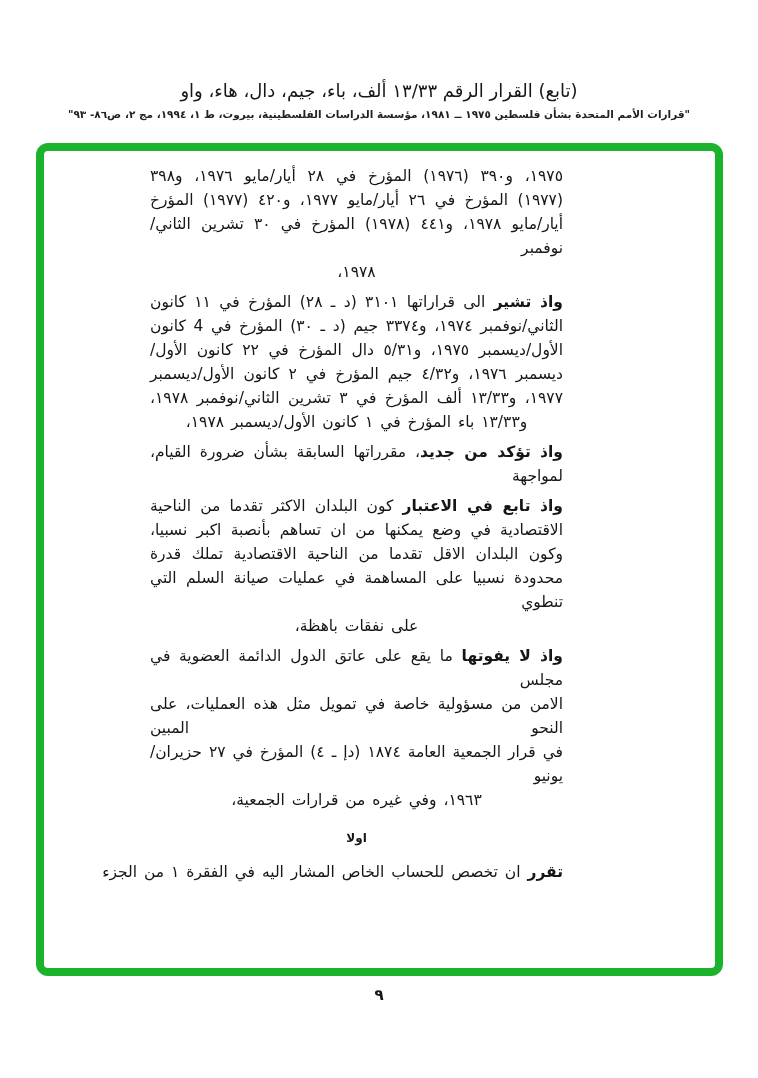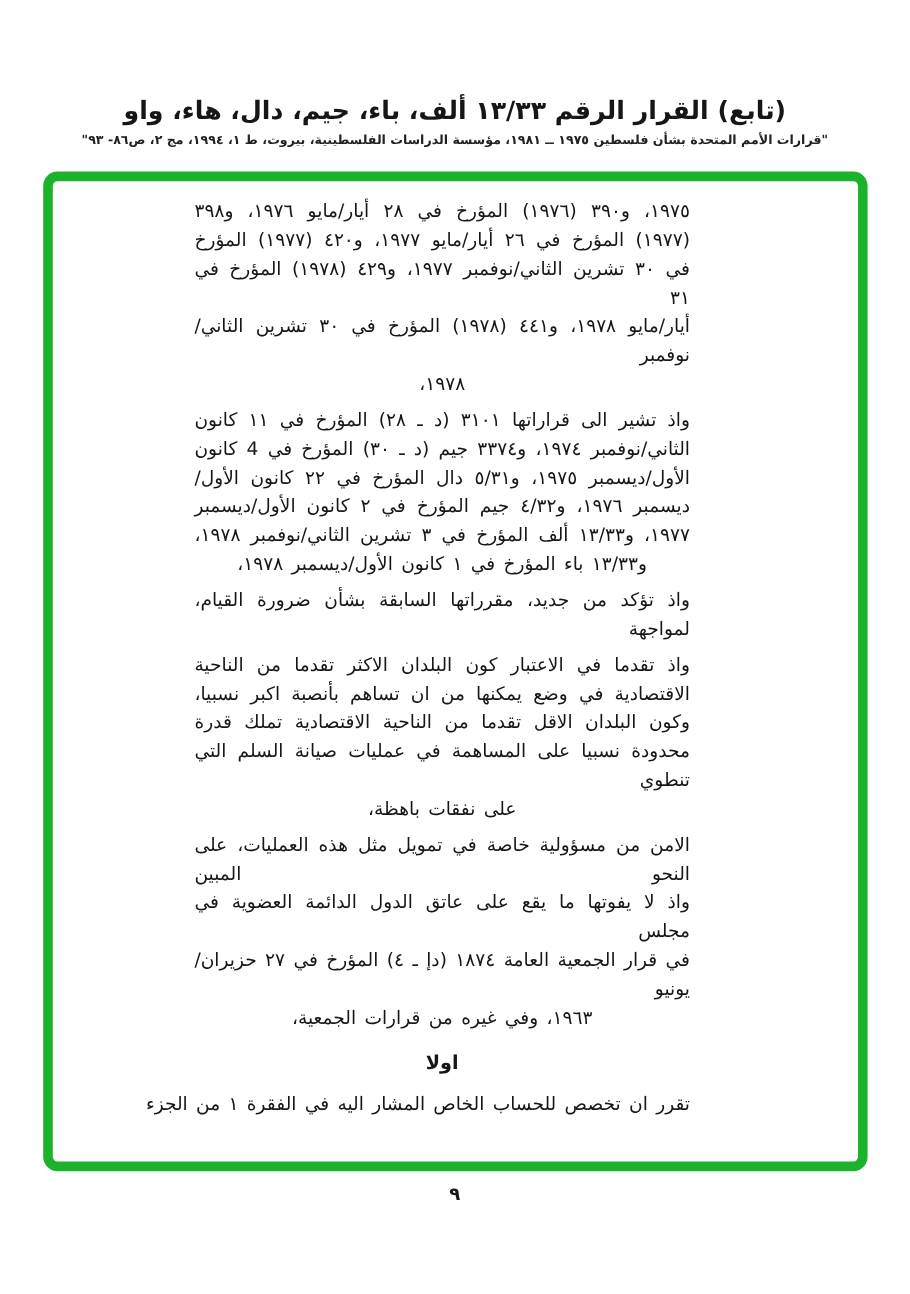--- a/index.html
+++ b/index.html
@@ -18,22 +18,22 @@
   }
   .header {
     position: absolute;
     top: 80px;
     left: 0;
     right: 0;
     text-align: center;
     direction: rtl;
   }
   .header-title {
-    font-size: 21px;
-    font-weight: bold;
+    font-size: 18px;
+    font-weight: normal;
     letter-spacing: 0.2px;
   }
   .header-citation {
     margin-top: 7px;
     font-size: 10.5px;
     font-weight: bold;
     color: #222;
   }
   .green-box {
     position: absolute;
@@ -41,41 +41,41 @@
     top: 143px;
     width: 687px;
     height: 833px;
     border: 8px solid #1cb32c;
     border-radius: 12px;
     box-sizing: border-box;
   }
   .doc-text {
     position: absolute;
     top: 164px;
-    left: 162px;
+    left: 150px;
     width: 413px;
     direction: rtl;
     font-size: 15.5px;
     line-height: 24px;
     word-spacing: 2px;
   }
   .para { margin: 0 0 6px 0; }
   .line { text-align: center; white-space: nowrap; }
   .line.full {
     text-align: justify;
     text-align-last: justify;
     white-space: normal;
   }
-  .lead { font-weight: normal; }
+  .lead { font-weight: bold; }
   .section-heading {
     margin-top: 14px;
     margin-bottom: 10px;
     text-align: center;
     font-weight: bold;
-    font-size: 16px;
+    font-size: 12px;
   }
   .page-number {
     position: absolute;
     top: 986px;
     left: 0;
     right: 0;
     text-align: center;
     font-size: 15px;
     font-weight: bold;
   }
@@ -89,45 +89,44 @@
     <div class="header-title">(تابع) القرار الرقم ١٣/٣٣ ألف، باء، جيم، دال، هاء، واو</div>
     <div class="header-citation">"قرارات الأمم المتحدة بشأن فلسطين ١٩٧٥ ــ ١٩٨١، مؤسسة الدراسات الفلسطينية، بيروت، ط ١، ١٩٩٤، مج ٢، ص٨٦- ٩٣"</div>
   </div>
 
   <div class="green-box"></div>
 
   <div class="doc-text">
       <div class="para">
         <div class="line full">١٩٧٥، و٣٩٠ (١٩٧٦) المؤرخ في ٢٨ أيار/مايو ١٩٧٦، و٣٩٨</div>
         <div class="line full">(١٩٧٧) المؤرخ في ٢٦ أيار/مايو ١٩٧٧، و٤٢٠ (١٩٧٧) المؤرخ</div>
-        <div class="line full">في ٣٠ تشرين الثاني/نوفمبر ١٩٧٧، و٤٢٩ (١٩٧٨) المؤرخ في ٣١</div>
         <div class="line full">أيار/مايو ١٩٧٨، و٤٤١ (١٩٧٨) المؤرخ في ٣٠ تشرين الثاني/نوفمبر</div>
         <div class="line">١٩٧٨،</div>
       </div>
       <div class="para">
         <div class="line full"><span class="lead">واذ تشير</span> الى قراراتها ٣١٠١ (د ـ ٢٨) المؤرخ في ١١ كانون</div>
         <div class="line full">الثاني/نوفمبر ١٩٧٤، و٣٣٧٤ جيم (د ـ ٣٠) المؤرخ في 4 كانون</div>
         <div class="line full">الأول/ديسمبر ١٩٧٥، و٥/٣١ دال المؤرخ في ٢٢ كانون الأول/</div>
         <div class="line full">ديسمبر ١٩٧٦، و٤/٣٢ جيم المؤرخ في ٢ كانون الأول/ديسمبر</div>
         <div class="line full">١٩٧٧، و١٣/٣٣ ألف المؤرخ في ٣ تشرين الثاني/نوفمبر ١٩٧٨،</div>
         <div class="line">و١٣/٣٣ باء المؤرخ في ١ كانون الأول/ديسمبر ١٩٧٨،</div>
       </div>
       <div class="para">
         <div class="line full"><span class="lead">واذ تؤكد من جديد</span>، مقرراتها السابقة بشأن ضرورة القيام، لمواجهة</div>
       </div>
       <div class="para">
-        <div class="line full"><span class="lead">واذ تقدما في الاعتبار</span> كون البلدان الاكثر تقدما من الناحية</div>
+        <div class="line full"><span class="lead">واذ تابع في الاعتبار</span> كون البلدان الاكثر تقدما من الناحية</div>
         <div class="line full">الاقتصادية في وضع يمكنها من ان تساهم بأنصبة اكبر نسبيا،</div>
         <div class="line full">وكون البلدان الاقل تقدما من الناحية الاقتصادية تملك قدرة</div>
         <div class="line full">محدودة نسبيا على المساهمة في عمليات صيانة السلم التي تنطوي</div>
         <div class="line">على نفقات باهظة،</div>
       </div>
       <div class="para">
+        <div class="line full"><span class="lead">واذ لا يفوتها</span> ما يقع على عاتق الدول الدائمة العضوية في مجلس</div>
         <div class="line full">الامن من مسؤولية خاصة في تمويل مثل هذه العمليات، على النحو المبين</div>
-        <div class="line full"><span class="lead">واذ لا يفوتها</span> ما يقع على عاتق الدول الدائمة العضوية في مجلس</div>
         <div class="line full">في قرار الجمعية العامة ١٨٧٤ (دإ ـ ٤) المؤرخ في ٢٧ حزيران/يونيو</div>
         <div class="line">١٩٦٣، وفي غيره من قرارات الجمعية،</div>
       </div>
       <div class="section-heading">اولا</div>
       <div class="para">
         <div class="line"><span class="lead">تقرر</span> ان تخصص للحساب الخاص المشار اليه في الفقرة ١ من الجزء</div>
       </div>
     </div>
 
   <div class="page-number">٩</div>

